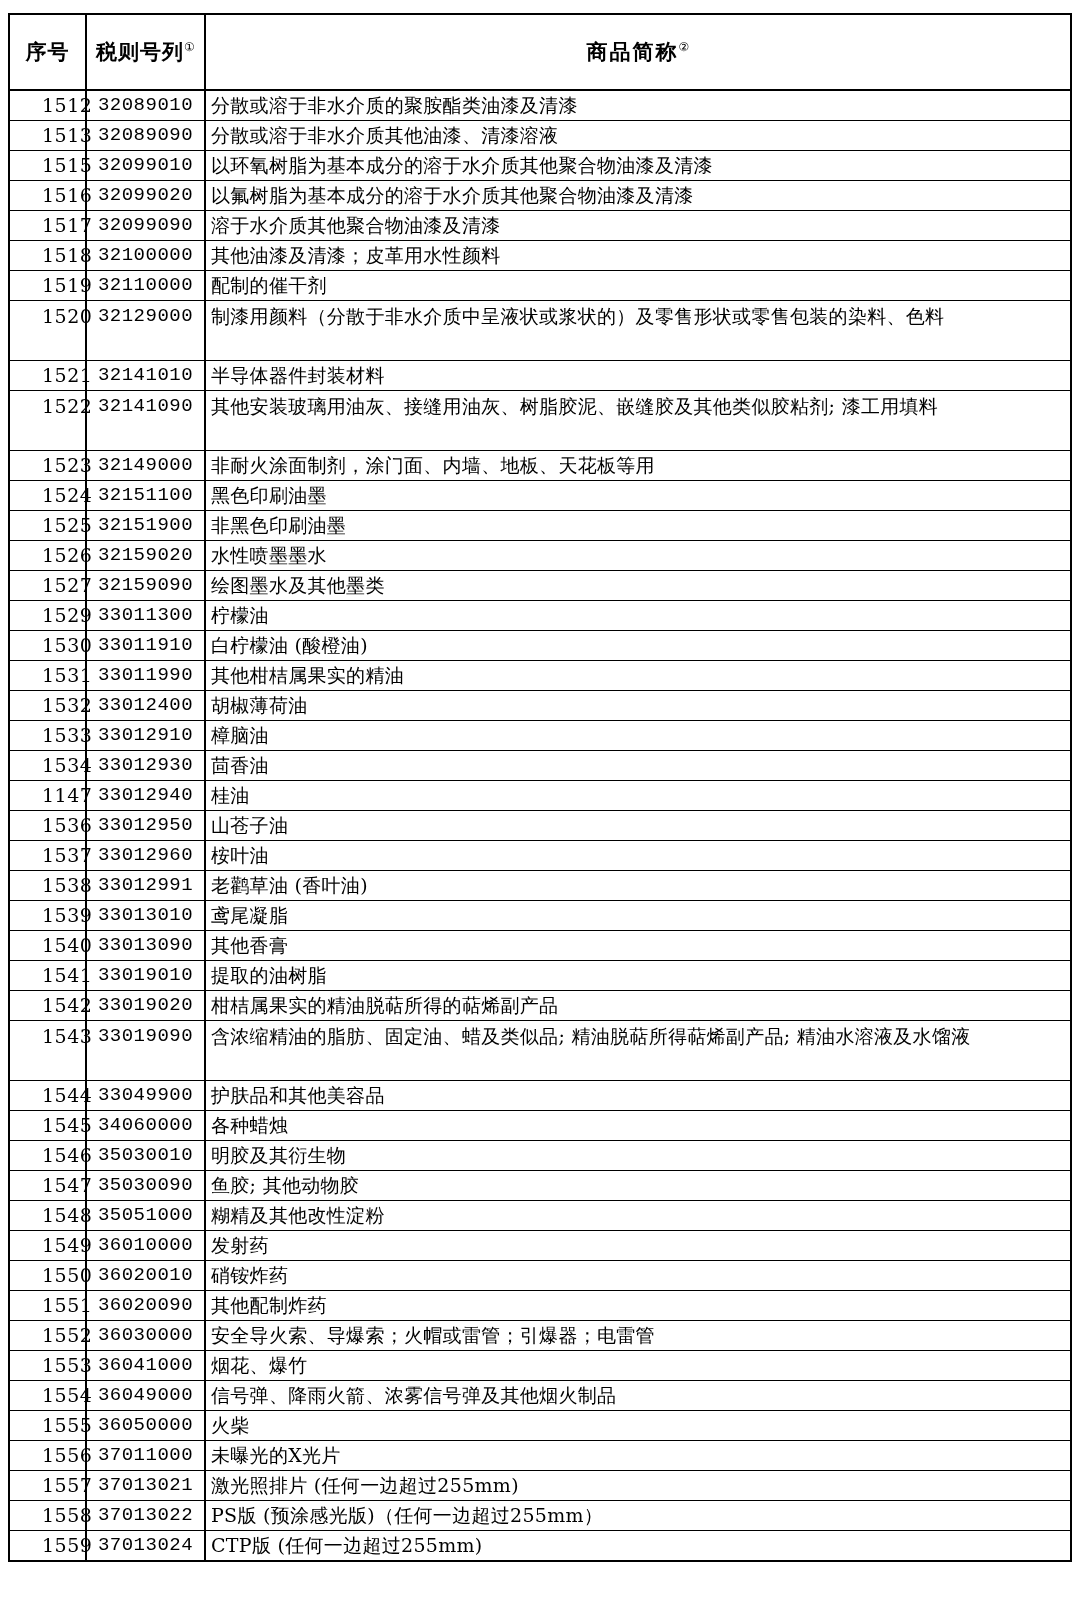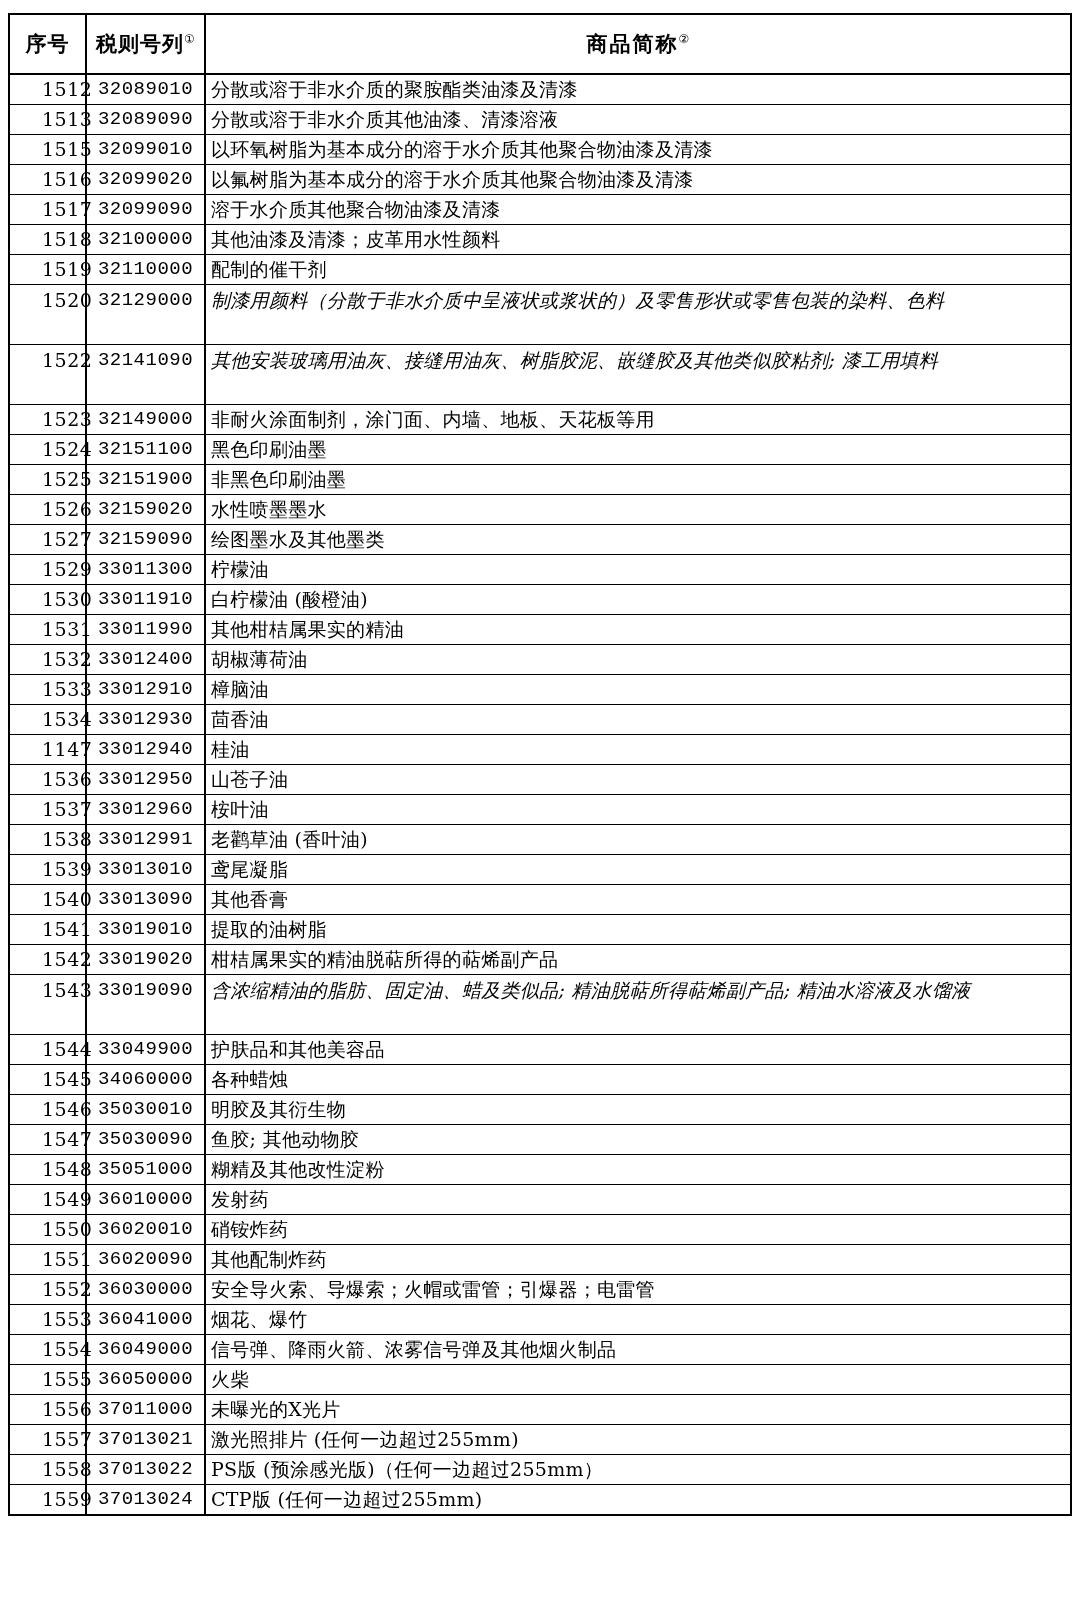--- a/index.html
+++ b/index.html
@@ -37,21 +37,21 @@
 
   thead th {
     border-bottom: 2.5px solid #000;
     border-right: 2.2px solid #000;
     font-weight: bold;
     font-size: 21px;
     height: 58px;
     vertical-align: middle;
     text-align: center;
     letter-spacing: 1px;
-    padding: 0;
+    padding: 8px;
   }
   thead th.h-name {
     border-right: none;
     letter-spacing: 2px;
   }
   thead th sup {
     font-size: 12px;
     font-weight: normal;
     vertical-align: super;
     letter-spacing: 0;
@@ -81,21 +81,21 @@
     text-align: left;
     padding-left: 5px;
     padding-right: 16px;
     letter-spacing: 0.3px;
     word-break: break-all;
   }
   tbody tr.r1 td { height: 29px; }
   tbody tr.r2 td { height: 58px; vertical-align: top; }
   tbody tr.r2 td.seq,
   tbody tr.r2 td.code { padding-top: 1px; }
-  tbody tr.r2 td.name { padding-top: 1px; font-style: italic; }
+  tbody tr.r2 td.name { padding-top: 1px; }
   tbody tr:last-child td { border-bottom: none; }
 </style>
 </head>
 <body>
 
 <div id="page">
   <table class="tariff">
     <colgroup>
       <col class="c-seq">
       <col class="c-code">
@@ -142,20 +142,25 @@
         <tr class="r1">
           <td class="seq">1519</td>
           <td class="code">32110000</td>
           <td class="name">配制的催干剂</td>
         </tr>
         <tr class="r2">
           <td class="seq">1520</td>
           <td class="code">32129000</td>
           <td class="name">制漆用颜料（分散于非水介质中呈液状或浆状的）及零售形状或零售包装的染料、色料</td>
         </tr>
+        <tr class="r1">
+          <td class="seq">1521</td>
+          <td class="code">32141010</td>
+          <td class="name">半导体器件封装材料</td>
+        </tr>
         <tr class="r2">
           <td class="seq">1522</td>
           <td class="code">32141090</td>
           <td class="name">其他安装玻璃用油灰、接缝用油灰、树脂胶泥、嵌缝胶及其他类似胶粘剂; 漆工用填料</td>
         </tr>
         <tr class="r1">
           <td class="seq">1523</td>
           <td class="code">32149000</td>
           <td class="name">非耐火涂面制剂，涂门面、内墙、地板、天花板等用</td>
         </tr>

